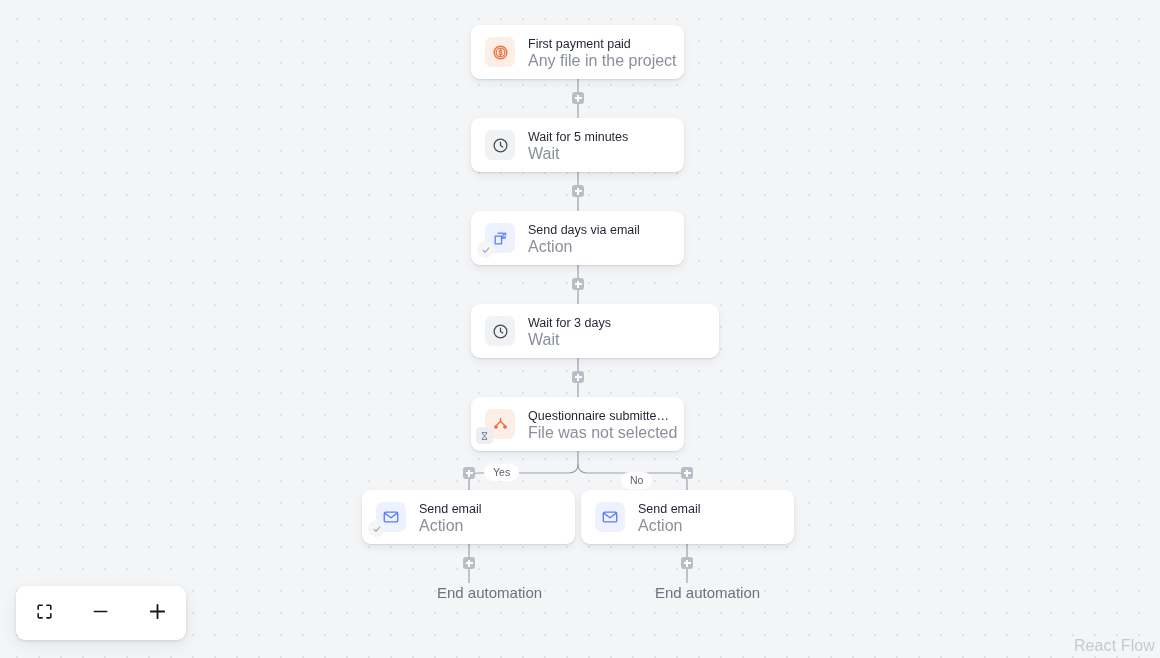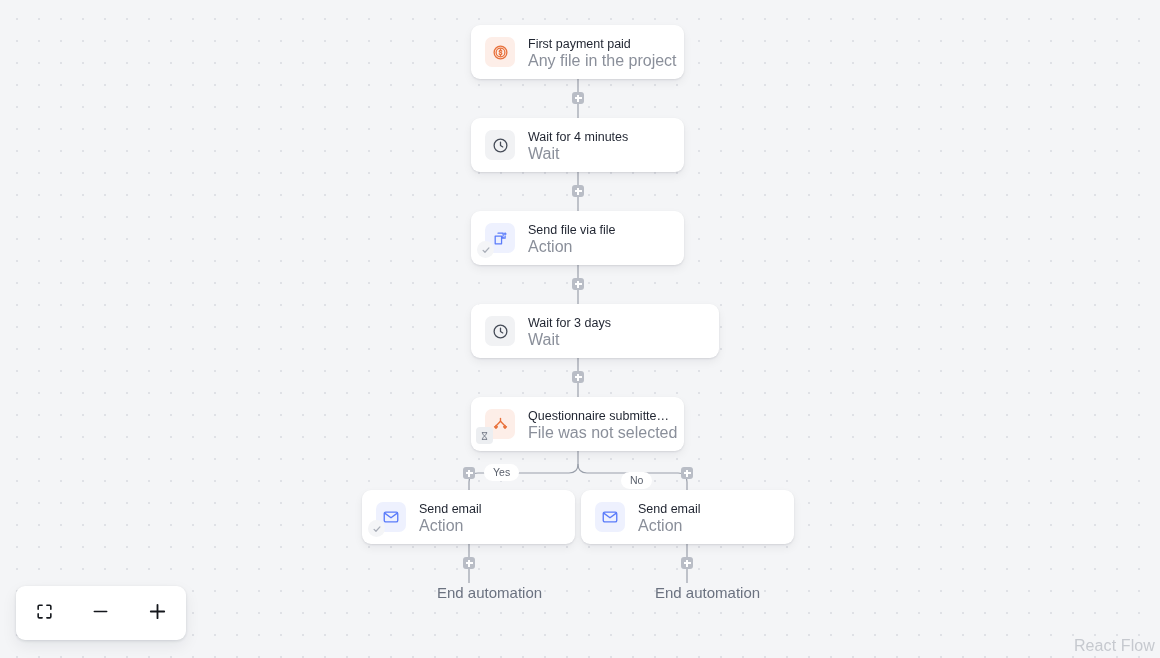--- a/index.html
+++ b/index.html
@@ -224,21 +224,21 @@
   <div class="node" style="left:471px; top:118px; width:213px; height:54px;">
     <div class="node-icon-wrap">
       <div class="node-icon icon-tile-gray">
         <svg width="17" height="17" viewBox="0 0 24 24" fill="none" stroke="#454b57" stroke-width="1.8" stroke-linecap="round" stroke-linejoin="round">
           <circle cx="12" cy="12" r="9"></circle>
           <path d="M12 7.2V12l3.2 2"></path>
         </svg>
       </div>
     </div>
     <div class="node-text">
-      <div class="node-title">Wait for 4 minutes</div>
+      <div class="node-title">Wait for 5 minutes</div>
       <div class="node-sub">Wait</div>
     </div>
   </div>
 
   <div class="node" style="left:471px; top:211px; width:213px; height:54px;">
     <div class="node-icon-wrap">
       <div class="node-icon icon-tile-blue">
         <svg width="17" height="17" viewBox="0 0 24 24" fill="none" stroke="#5b7cfa" stroke-width="1.8" stroke-linecap="round" stroke-linejoin="round">
           <path d="M8.5 4.5h7.2v3.2"></path>
           <path d="M4.5 8.5h9v11h-9z"></path>
@@ -247,21 +247,21 @@
           <path d="M15.2 9.3v1.6M14.4 10.1h1.6"></path>
         </svg>
       </div>
       <div class="badge">
         <svg width="10" height="10" viewBox="0 0 24 24" fill="none" stroke="#a9aeb8" stroke-width="3" stroke-linecap="round" stroke-linejoin="round">
           <path d="M5 13l4.5 4.5L19 7"></path>
         </svg>
       </div>
     </div>
     <div class="node-text">
-      <div class="node-title">Send file via file</div>
+      <div class="node-title">Send days via email</div>
       <div class="node-sub">Action</div>
     </div>
   </div>
 
   <div class="node" style="left:471px; top:304px; width:248px; height:54px;">
     <div class="node-icon-wrap">
       <div class="node-icon icon-tile-gray">
         <svg width="17" height="17" viewBox="0 0 24 24" fill="none" stroke="#454b57" stroke-width="1.8" stroke-linecap="round" stroke-linejoin="round">
           <circle cx="12" cy="12" r="9"></circle>
           <path d="M12 7.2V12l3.2 2"></path>

